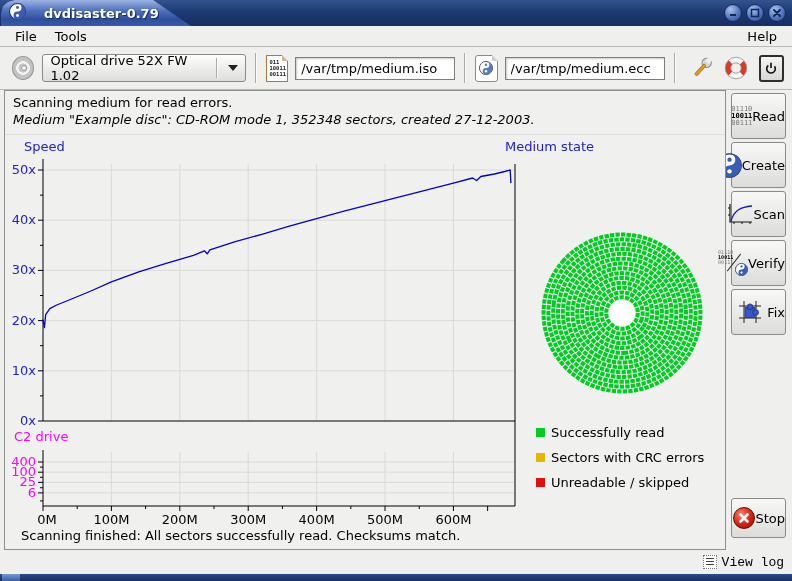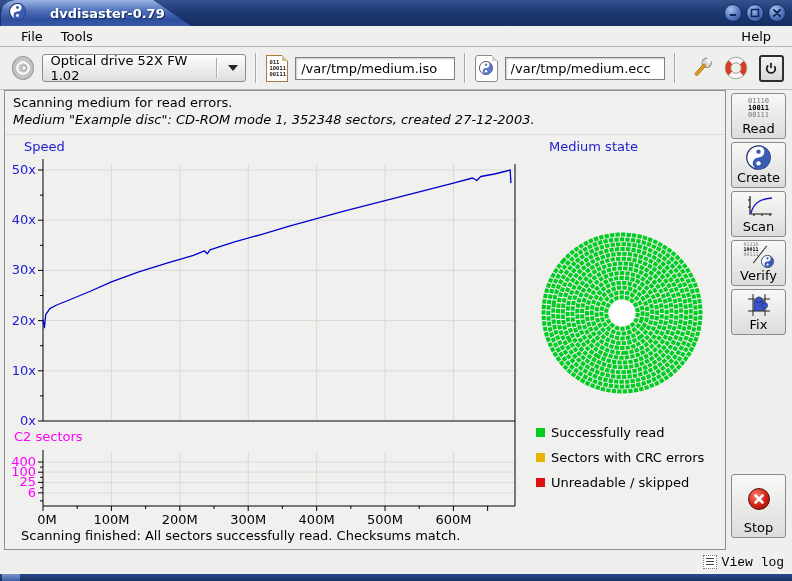--- a/index.html
+++ b/index.html
@@ -5,30 +5,30 @@
   * { box-sizing: border-box; margin: 0; padding: 0; }
   body { font-family: "DejaVu Sans", "Liberation Sans", sans-serif; font-size: 13px; color:#000; }
   .window { width: 792px; height: 581px; background:#efefed; overflow:hidden; position:relative; }
 
   
   .titlebar { height:26px; position:relative;
     background: linear-gradient(180deg,#33538f 0%, #1e3a74 45%, #152e62 100%); }
   .tb-banner { position:absolute; left:1px; top:0; width:190px; height:26px;
     background: linear-gradient(180deg,#9db4e4 0%, #5272bc 40%, #2e4f9e 75%, #3a5aa8 100%);
     clip-path: polygon(0 14px,2px 6px,7px 2px,14px 0,152px 0,190px 26px,0 26px);
-    display:flex; align-items:center; gap:24px; padding-left:8px; }
+    display:flex; align-items:center; gap:18px; padding-left:8px; }
   .tb-title { color:#fff; font-weight:bold; font-size:13px; text-shadow:1px 1px 1px #122a5a; }
   .win-btns { position:absolute; right:6px; top:4px; display:flex; gap:4px; }
   .win-btn { width:18px; height:18px; border-radius:50%;
     background: radial-gradient(circle at 35% 28%, #aac1ee, #5474bc 55%, #2d4c96 100%);
     border:1px solid #142a5e; display:flex; align-items:center; justify-content:center; }
 
   
   .menubar { height:21px; background:#efefed; border-bottom:1px solid #b9b9b7;
-    display:flex; align-items:center; padding:0 12px; }
+    display:flex; align-items:center; padding:0 6px; }
   .menu-item { padding:2px 9px; }
   .menu-help { margin-left:auto; padding:2px 9px; }
 
   
   .toolbar { height:43px; background:#efefed; border-bottom:1px solid #b9b9b7;
     display:flex; align-items:center; padding:0 8px 0 12px; }
   .tb-sep { width:0; height:30px; border-left:1px solid #a9a9a7; border-right:1px solid #fbfbf9; margin:0 9px; }
   .drive-icon { width:24px; height:24px; border-radius:50%; margin-right:8px; position:relative;
     background: radial-gradient(circle, #e9e9e9 0 16%, #c7c7c7 17% 30%, #f3f3f3 31% 46%, #c3c3c3 47% 72%, #e2e2e2 73% 100%);
     border:1px solid #979795; }
@@ -54,35 +54,35 @@
   .power-btn { width:27px; height:27px; border:2px solid #2e2e2e; border-radius:3px; margin-left:6px;
     background:linear-gradient(180deg,#f4f4f2,#d8d8d6); display:flex; align-items:center; justify-content:center; }
 
   
   .body-row { height:460px; margin:0 4px; display:flex; }
   .main-panel { flex:1; background:#f0f0ee; border:1px solid #8f8f8d; position:relative; overflow:hidden; }
   .heading { position:absolute; left:0; right:0; top:0; height:44px; padding:4px 8px; border-bottom:1px solid #dddddb; }
   .heading .l2 { font-style:italic; margin-top:2px; }
   .chart-label { position:absolute; font-size:13px; }
   #speed-label  { left:19px; top:48px; }
-  #medium-label { left:544px; top:48px; }
+  #medium-label { left:500px; top:48px; }
   #c2-label { left:9px; top:338px; }
   #chart-svg { position:absolute; left:0; top:44px; }
   .legend { position:absolute; left:531px; top:333px; display:flex; flex-direction:column; gap:9px; }
   .legend-row { display:flex; align-items:center; gap:6px; height:16px; }
   .legend-swatch { width:9px; height:9px; }
   .status-line { position:absolute; left:16px; top:437px; }
 
   
   .sidebar { width:62px; display:flex; flex-direction:column; align-items:center; padding:3px 0 12px 3px; gap:3px; }
   .side-btn { width:55px; height:46px; background:linear-gradient(180deg,#f8f8f6,#dcdcda);
-    border:1px solid #8a8a88; border-radius:3px; display:flex; flex-direction:column;
+    border:1px solid #8a8a88; border-radius:3px; display:flex; 
     align-items:center; justify-content:flex-end; padding:2px 0; font-size:13px; }
   .side-btn .icon-area { flex:1; display:flex; align-items:center; justify-content:center; }
-  .stop-btn { margin-top:auto; height:64px; }
+  .stop-btn { margin-top:auto; height:40px; }
   .binary { text-align:center; font-family:"DejaVu Sans Mono",monospace; }
   .binary .b1,.binary .b3 { font-size:7px; line-height:7px; color:#7a7a78; }
   .binary .b2 { font-size:7px; line-height:7px; font-weight:bold; color:#000; }
   .binary-sm .b1,.binary-sm .b3 { font-size:5px; line-height:5px; color:#7a7a78; font-family:"DejaVu Sans Mono",monospace;}
   .binary-sm .b2 { font-size:5px; line-height:5px; font-weight:bold; color:#000; font-family:"DejaVu Sans Mono",monospace;}
   .verify-icon { position:relative; width:30px; height:26px; }
   .verify-icon .binary-sm { position:absolute; left:0; top:0; text-align:center; }
   .verify-icon .slash { position:absolute; left:5px; top:12px; width:22px; height:1px; background:#333; transform:rotate(-52deg); }
   .verify-icon svg { position:absolute; right:0; bottom:0; }
   .stop-icon { width:22px; height:22px; border-radius:50%;
@@ -197,21 +197,21 @@
 
   <div class="body-row">
     <div class="main-panel">
       <div class="heading">
         <div class="l1">Scanning medium for read errors.</div>
         <div class="l2">Medium "Example disc": CD-ROM mode 1, 352348 sectors, created 27-12-2003.</div>
       </div>
 
       <div id="speed-label" class="chart-label" style="color: rgb(32, 32, 208);">Speed</div>
       <div id="medium-label" class="chart-label" style="color: rgb(32, 32, 208);">Medium state</div>
-      <div id="c2-label" class="chart-label" style="color: rgb(255, 0, 255);">C2 sectors</div>
+      <div id="c2-label" class="chart-label" style="color: rgb(255, 0, 255);">C2 drive</div>
 
       <svg id="chart-svg" width="720" height="400" style="font-family: &quot;DejaVu Sans&quot;, sans-serif;">
           <g>
             <line x1="106.40579710144928" y1="29" x2="106.40579710144928" y2="286" stroke="#d9d9d7"></line>
             <line x1="106.40579710144928" y1="317" x2="106.40579710144928" y2="371" stroke="#d9d9d7"></line>
             <line x1="174.81159420289856" y1="29" x2="174.81159420289856" y2="286" stroke="#d9d9d7"></line>
             <line x1="174.81159420289856" y1="317" x2="174.81159420289856" y2="371" stroke="#d9d9d7"></line>
             <line x1="243.2173913043478" y1="29" x2="243.2173913043478" y2="286" stroke="#d9d9d7"></line>
             <line x1="243.2173913043478" y1="317" x2="243.2173913043478" y2="371" stroke="#d9d9d7"></line>
             <line x1="311.6231884057971" y1="29" x2="311.6231884057971" y2="286" stroke="#d9d9d7"></line>

